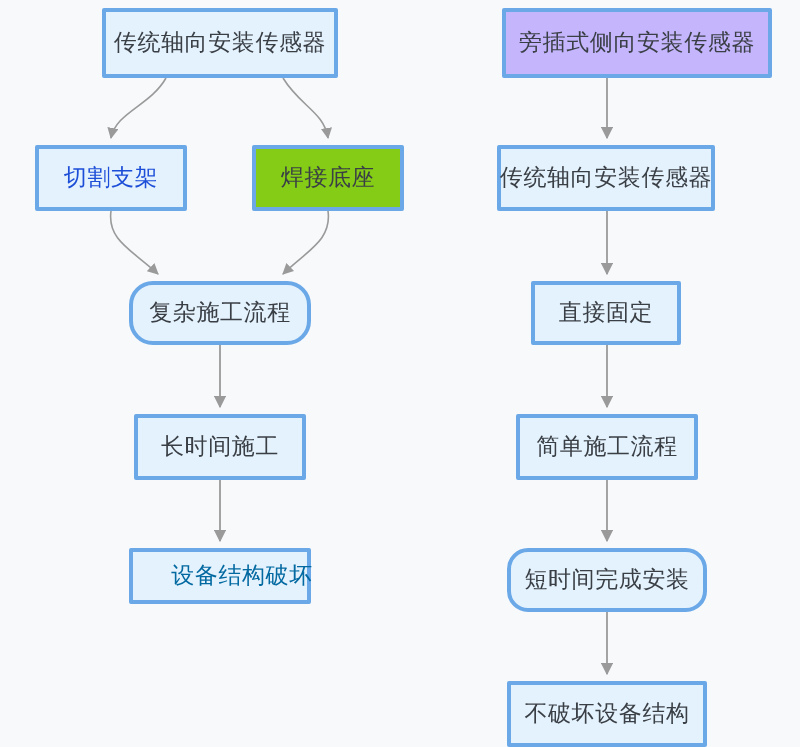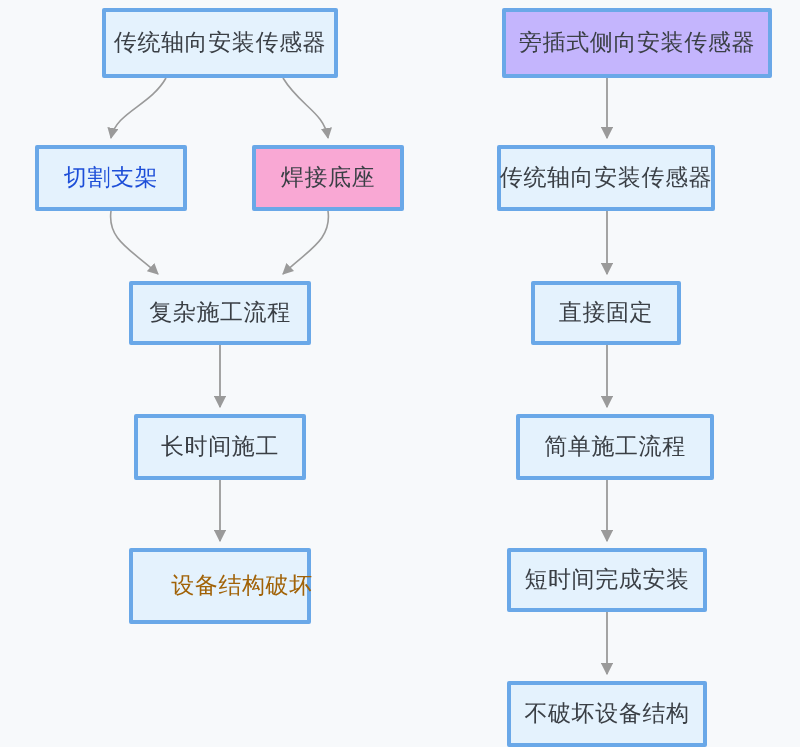--- a/index.html
+++ b/index.html
@@ -76,45 +76,45 @@
     <path d="M 607 480 L 607 541" fill="none" stroke="#9a9a9a" stroke-width="1.8" marker-end="url(#arrowhead)"></path>
     <path d="M 607 612 L 607 674" fill="none" stroke="#9a9a9a" stroke-width="1.8" marker-end="url(#arrowhead)"></path>
   </svg>
 
   <div class="node" style="left: 102px; top: 8px; width: 236px; height: 70px; background: rgb(228, 242, 253); border-color: rgb(106, 168, 232); color: rgb(58, 63, 69);">
     <span class="node-label">传统轴向安装传感器</span>
   </div>
   <div class="node" style="left: 35px; top: 145px; width: 152px; height: 66px; background: rgb(228, 242, 253); border-color: rgb(106, 168, 232); color: #1d4ed8;">
     <span class="node-label">切割支架</span>
   </div>
-  <div class="node" style="left: 252px; top: 145px; width: 152px; height: 66px; background: #f9a8d4; border-color: rgb(106, 168, 232); color: rgb(58, 63, 69);">
+  <div class="node" style="left: 252px; top: 145px; width: 152px; height: 66px; background: #84cc16; border-color: rgb(106, 168, 232); color: rgb(58, 63, 69);">
     <span class="node-label">焊接底座</span>
   </div>
-  <div class="node" style="left: 129px; top: 281px; width: 182px; height: 64px; background: rgb(228, 242, 253); border-color: rgb(106, 168, 232); color: rgb(58, 63, 69);">
+  <div class="node" style="left: 129px; top: 281px; width: 182px; height: 64px; background: rgb(228, 242, 253); border-color: rgb(106, 168, 232); color: rgb(58, 63, 69); border-radius: 24px;">
     <span class="node-label">复杂施工流程</span>
   </div>
   <div class="node" style="left: 134px; top: 414px; width: 172px; height: 66px; background: rgb(228, 242, 253); border-color: rgb(106, 168, 232); color: rgb(58, 63, 69);">
     <span class="node-label">长时间施工</span>
   </div>
-  <div class="node" style="left: 129px; top: 548px; width: 182px; height: 76px; background: rgb(228, 242, 253); border-color: rgb(106, 168, 232); color: #a16207; padding-left: 44px;">
+  <div class="node" style="left: 129px; top: 548px; width: 182px; height: 56px; background: rgb(228, 242, 253); border-color: rgb(106, 168, 232); color: #0369a1; padding-left: 44px;">
     <span class="node-label">设备结构破坏</span>
   </div>
 
   <div class="node" style="left: 482px; top: 8px; width: 270px; height: 70px; background: #c4b5fd; border-color: rgb(106, 168, 232); color: rgb(58, 63, 69); margin-left: 20px;">
     <span class="node-label">旁插式侧向安装传感器</span>
   </div>
   <div class="node" style="left: 497px; top: 145px; width: 218px; height: 66px; background: rgb(228, 242, 253); border-color: rgb(106, 168, 232); color: rgb(58, 63, 69);">
     <span class="node-label">传统轴向安装传感器</span>
   </div>
   <div class="node" style="left: 531px; top: 281px; width: 150px; height: 64px; background: rgb(228, 242, 253); border-color: rgb(106, 168, 232); color: rgb(58, 63, 69); text-align: right;">
     <span class="node-label">直接固定</span>
   </div>
-  <div class="node" style="left: 516px; top: 414px; width: 198px; height: 66px; background: rgb(228, 242, 253); border-color: rgb(106, 168, 232); color: rgb(58, 63, 69);">
+  <div class="node" style="left: 516px; top: 414px; width: 182px; height: 66px; background: rgb(228, 242, 253); border-color: rgb(106, 168, 232); color: rgb(58, 63, 69);">
     <span class="node-label">简单施工流程</span>
   </div>
-  <div class="node" style="left: 507px; top: 548px; width: 200px; height: 64px; background: rgb(228, 242, 253); border-color: rgb(106, 168, 232); color: rgb(58, 63, 69);">
+  <div class="node" style="left: 507px; top: 548px; width: 200px; height: 64px; background: rgb(228, 242, 253); border-color: rgb(106, 168, 232); color: rgb(58, 63, 69); border-radius: 21px;">
     <span class="node-label">短时间完成安装</span>
   </div>
   <div class="node" style="left: 507px; top: 681px; width: 200px; height: 66px; background: rgb(228, 242, 253); border-color: rgb(106, 168, 232); color: rgb(58, 63, 69); font-family: Liberation Serif, serif;">
     <span class="node-label">不破坏设备结构</span>
   </div>
 
 </div>
 
 </body></html>

